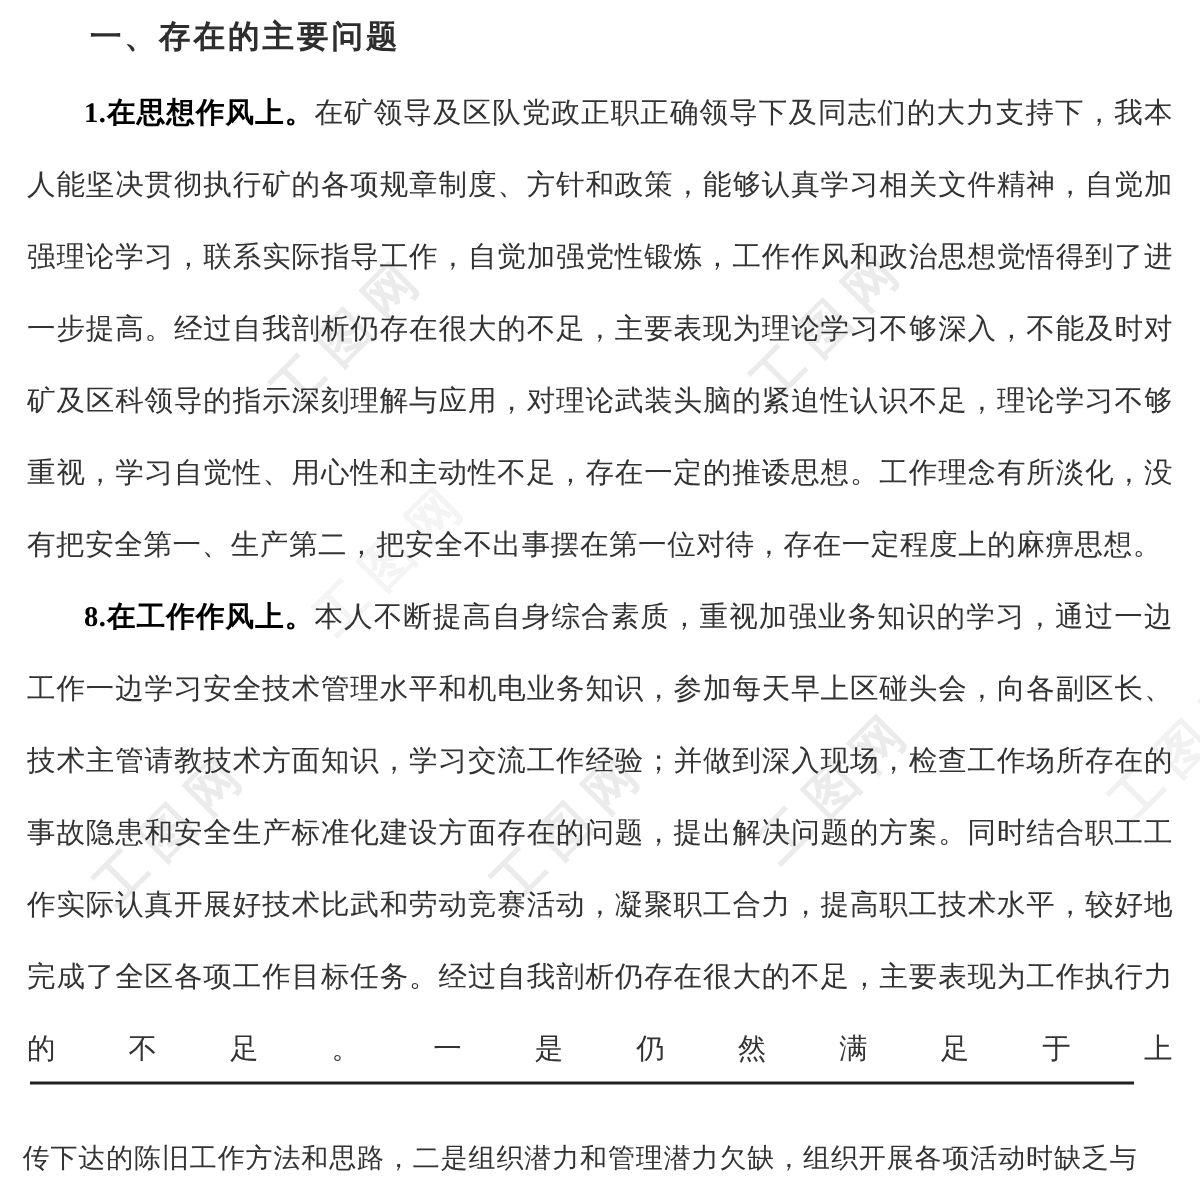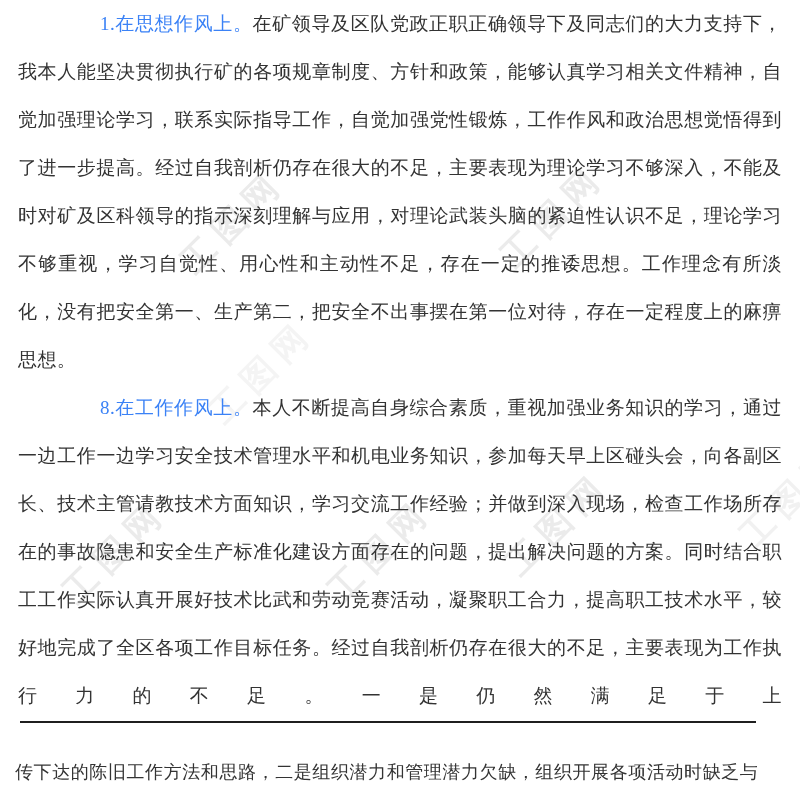--- a/index.html
+++ b/index.html
@@ -52,23 +52,22 @@
     margin: 0;
     font-size: 19px;
     line-height: 48px;
     text-indent: 2em;
     letter-spacing: 0.4px;
     text-align: justify;
     word-break: break-all;
     color: #333333;
   }
   .doc-para .lead {
-    font-weight: normal;
-    color: #3b82f6;
-    margin-left: 44px;
+    font-weight: bold;
+    color: #000000;
   }
   .doc-para.cut-at-page-break {
     text-align-last: justify;
   }
   .page-divider {
     position: absolute;
     left: 20px;
     top: 721px;
     width: 736px;
     height: 2px;
@@ -100,20 +99,21 @@
       <div class="watermark-item" style="left: 233px; top: 222px; color: rgba(60, 60, 60, 0.1);">工图网</div>
       <div class="watermark-item" style="left: 553px; top: 216px; color: rgba(60, 60, 60, 0.1);">工图网</div>
       <div class="watermark-item" style="left: 262px; top: 372px; color: rgba(60, 60, 60, 0.06);">工图网</div>
       <div class="watermark-item" style="left: 115px; top: 552px; color: rgba(60, 60, 60, 0.1);">工图网</div>
       <div class="watermark-item" style="left: 380px; top: 551px; color: rgba(60, 60, 60, 0.1);">工图网</div>
       <div class="watermark-item" style="left: 558px; top: 524px; color: rgba(60, 60, 60, 0.1);">工图网</div>
       <div class="watermark-item" style="left: 792px; top: 496px; color: rgba(60, 60, 60, 0.07);">工图网</div>
     </div>
 
   <div class="content">
+    <h1 class="doc-heading">一、存在的主要问题</h1>
 
     <p class="doc-para"><span class="lead">1.在思想作风上。</span><span>在矿领导及区队党政正职正确领导下及同志们的大力支持下，我本人能坚决贯彻执行矿的各项规章制度、方针和政策，能够认真学习相关文件精神，自觉加强理论学习，联系实际指导工作，自觉加强党性锻炼，工作作风和政治思想觉悟得到了进一步提高。经过自我剖析仍存在很大的不足，主要表现为理论学习不够深入，不能及时对矿及区科领导的指示深刻理解与应用，对理论武装头脑的紧迫性认识不足，理论学习不够重视，学习自觉性、用心性和主动性不足，存在一定的推诿思想。工作理念有所淡化，没有把安全第一、生产第二，把安全不出事摆在第一位对待，存在一定程度上的麻痹思想。</span></p>
 
     <p class="doc-para cut-at-page-break"><span class="lead">8.在工作作风上。</span><span>本人不断提高自身综合素质，重视加强业务知识的学习，通过一边工作一边学习安全技术管理水平和机电业务知识，参加每天早上区碰头会，向各副区长、技术主管请教技术方面知识，学习交流工作经验；并做到深入现场，检查工作场所存在的事故隐患和安全生产标准化建设方面存在的问题，提出解决问题的方案。同时结合职工工作实际认真开展好技术比武和劳动竞赛活动，凝聚职工合力，提高职工技术水平，较好地完成了全区各项工作目标任务。经过自我剖析仍存在很大的不足，主要表现为工作执行力的不足。一是仍然满足于上</span></p>
   </div>
 
   <div class="page-divider"></div>
 
   <p class="continuation-line">传下达的陈旧工作方法和思路，二是组织潜力和管理潜力欠缺，组织开展各项活动时缺乏与人</p>
 

